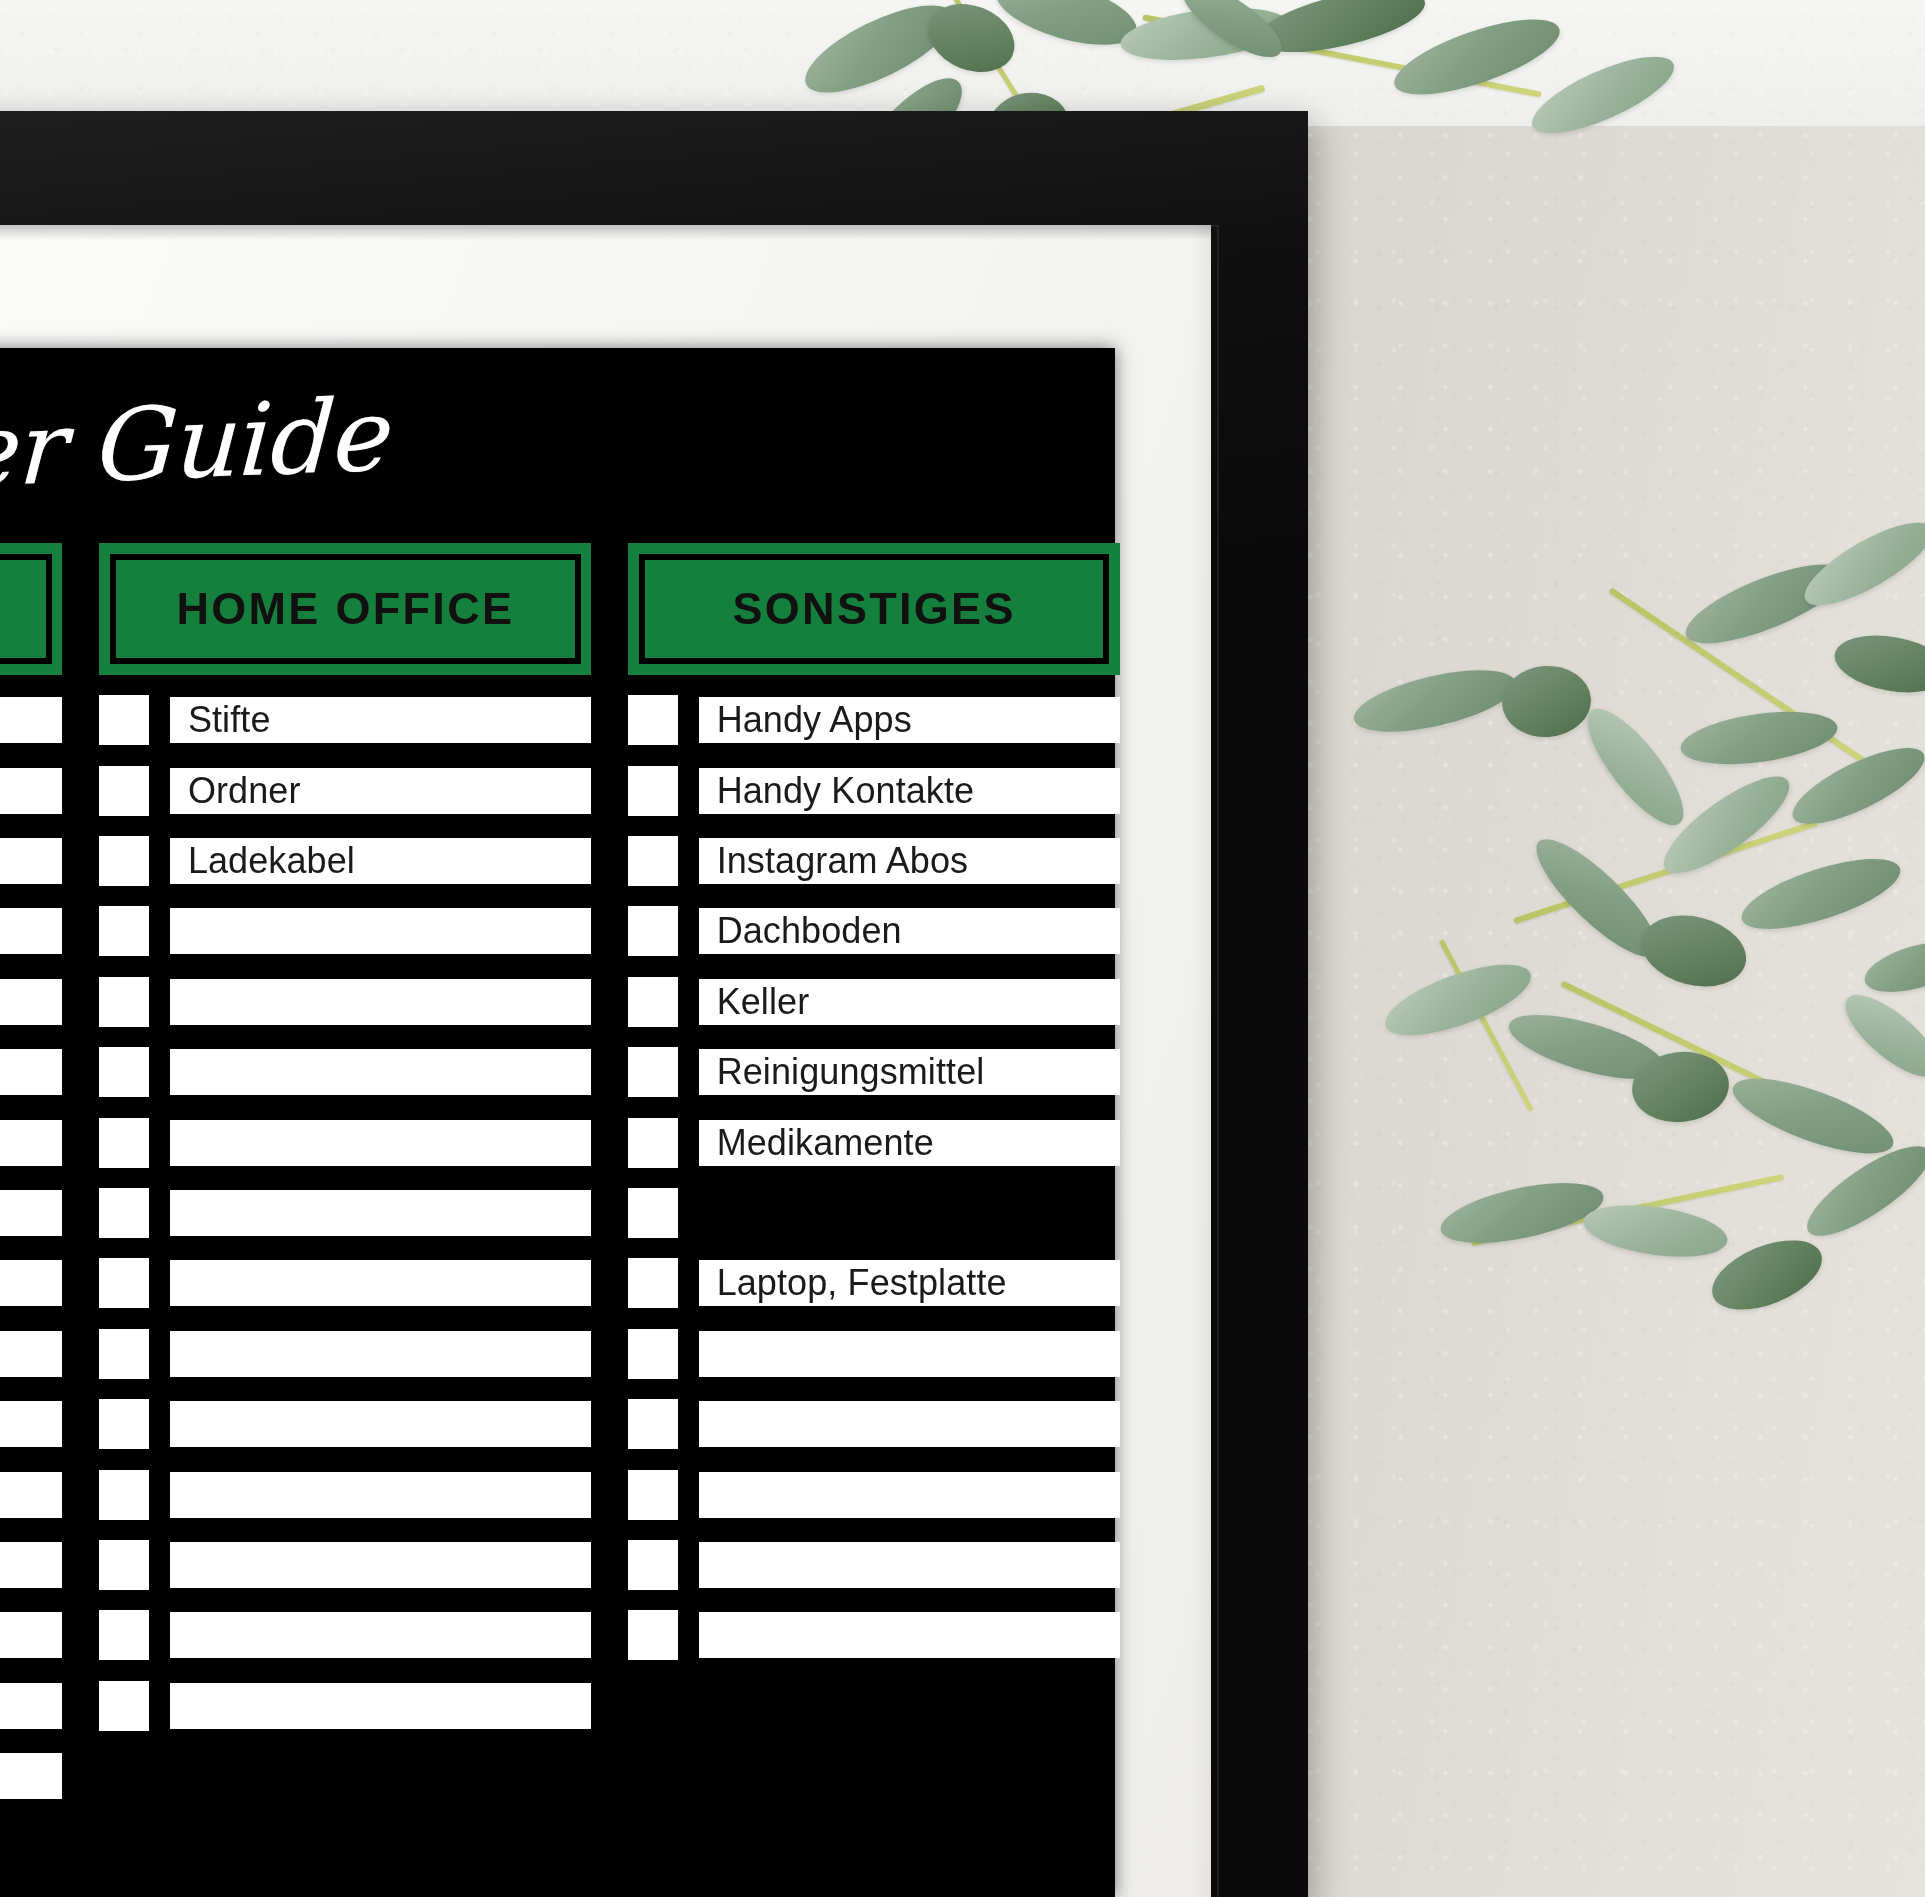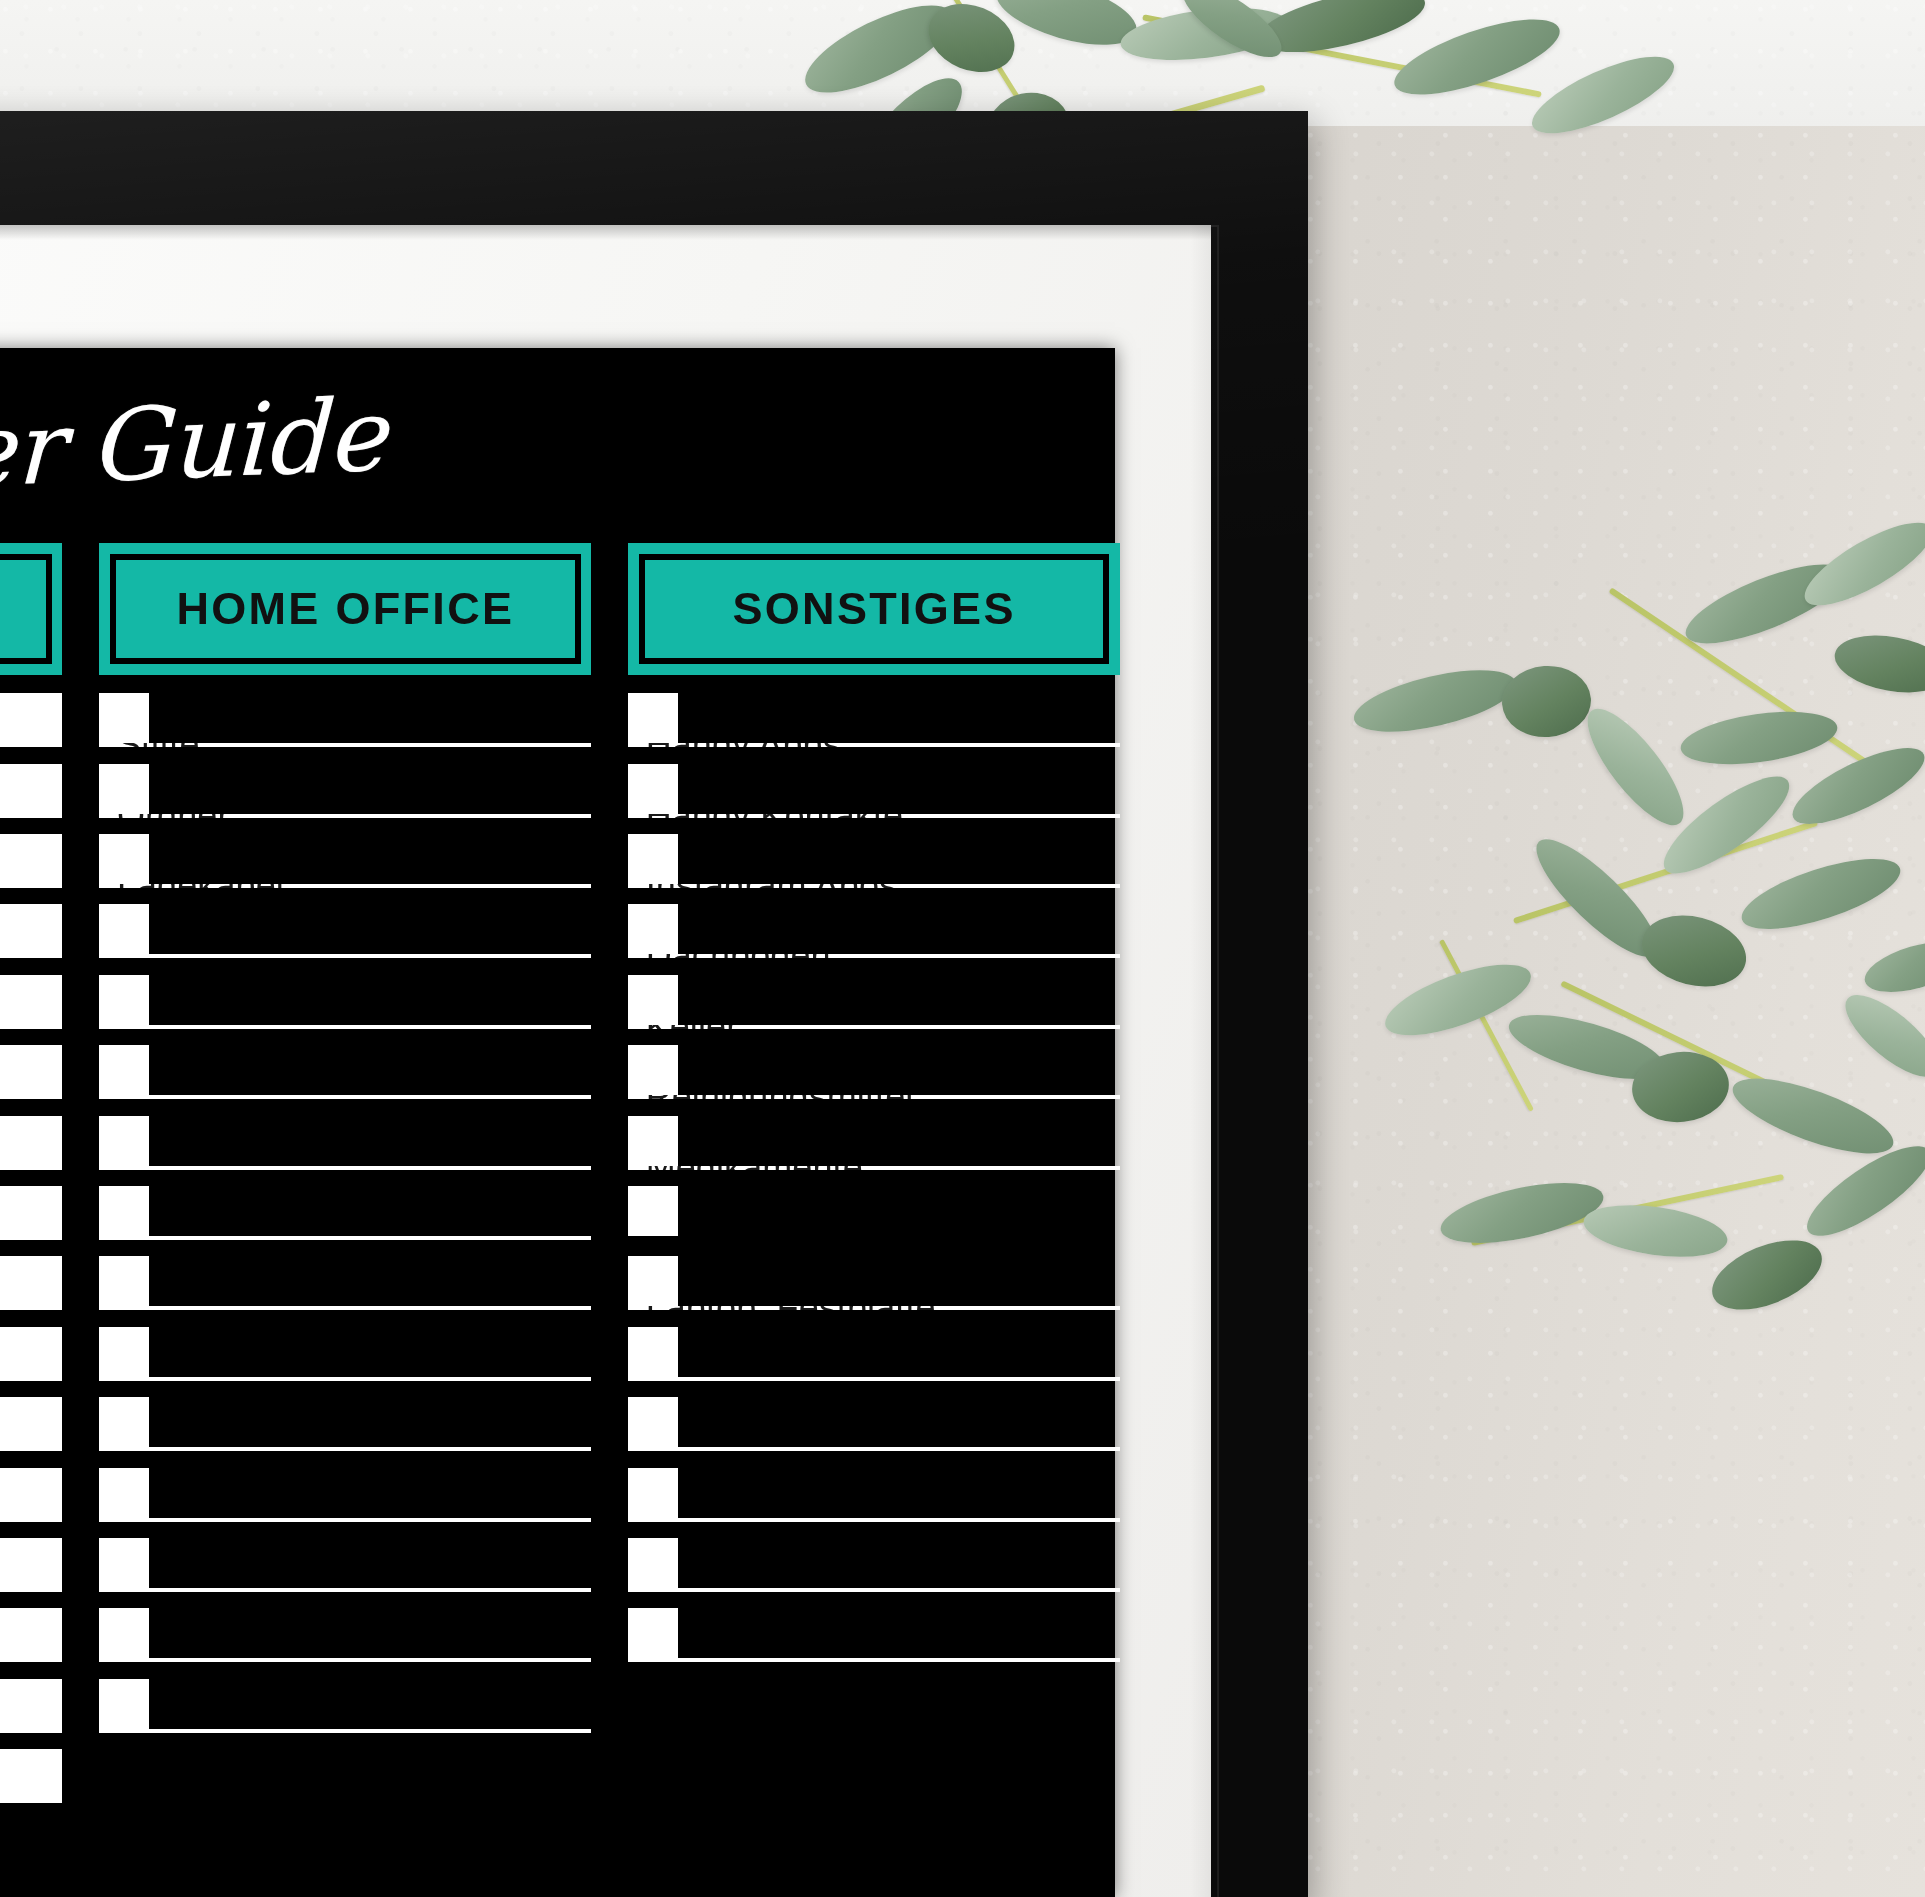--- a/index.html
+++ b/index.html
@@ -92,21 +92,21 @@
   .col{position:relative;}
 
   .col-0{width:172px;margin-right:0px;}
   .col-1{width:502px;}
   .col-2{width:502px;}
 
   .gap{width:37px;flex:0 0 37px;}
 
   .hdr{
     height:132px;
-    background:#14b8a6;
+    background:#15803d;
     display:flex;align-items:center;justify-content:center;
     margin-bottom:18.3px;
     padding:10.6px;
     box-sizing:border-box;
   }
   .hdr-inner{
     width:100%;height:100%;
     border:6.8px solid #000000;
     display:flex;align-items:center;justify-content:center;
     box-sizing:border-box;
@@ -115,24 +115,23 @@
     font-family:"Liberation Sans", sans-serif;
     font-weight:700;
     font-size:45px;
     letter-spacing:2.3px;
     color:#111111;
     white-space:nowrap;
   }
 
   .rows{display:block;}
   .row{
-    display:flex;
+    display:flex;align-items:center;
     height:54px;
     margin-bottom:16.4px;
-    flex-direction:column;
   }
   .chk{
     flex:0 0 50px;width:50px;height:50px;
     background:#ffffff;
     margin-right:21px;
   }
   .line{
     flex:1 1 auto;height:46px;
     background:#ffffff;
     display:flex;align-items:center;

